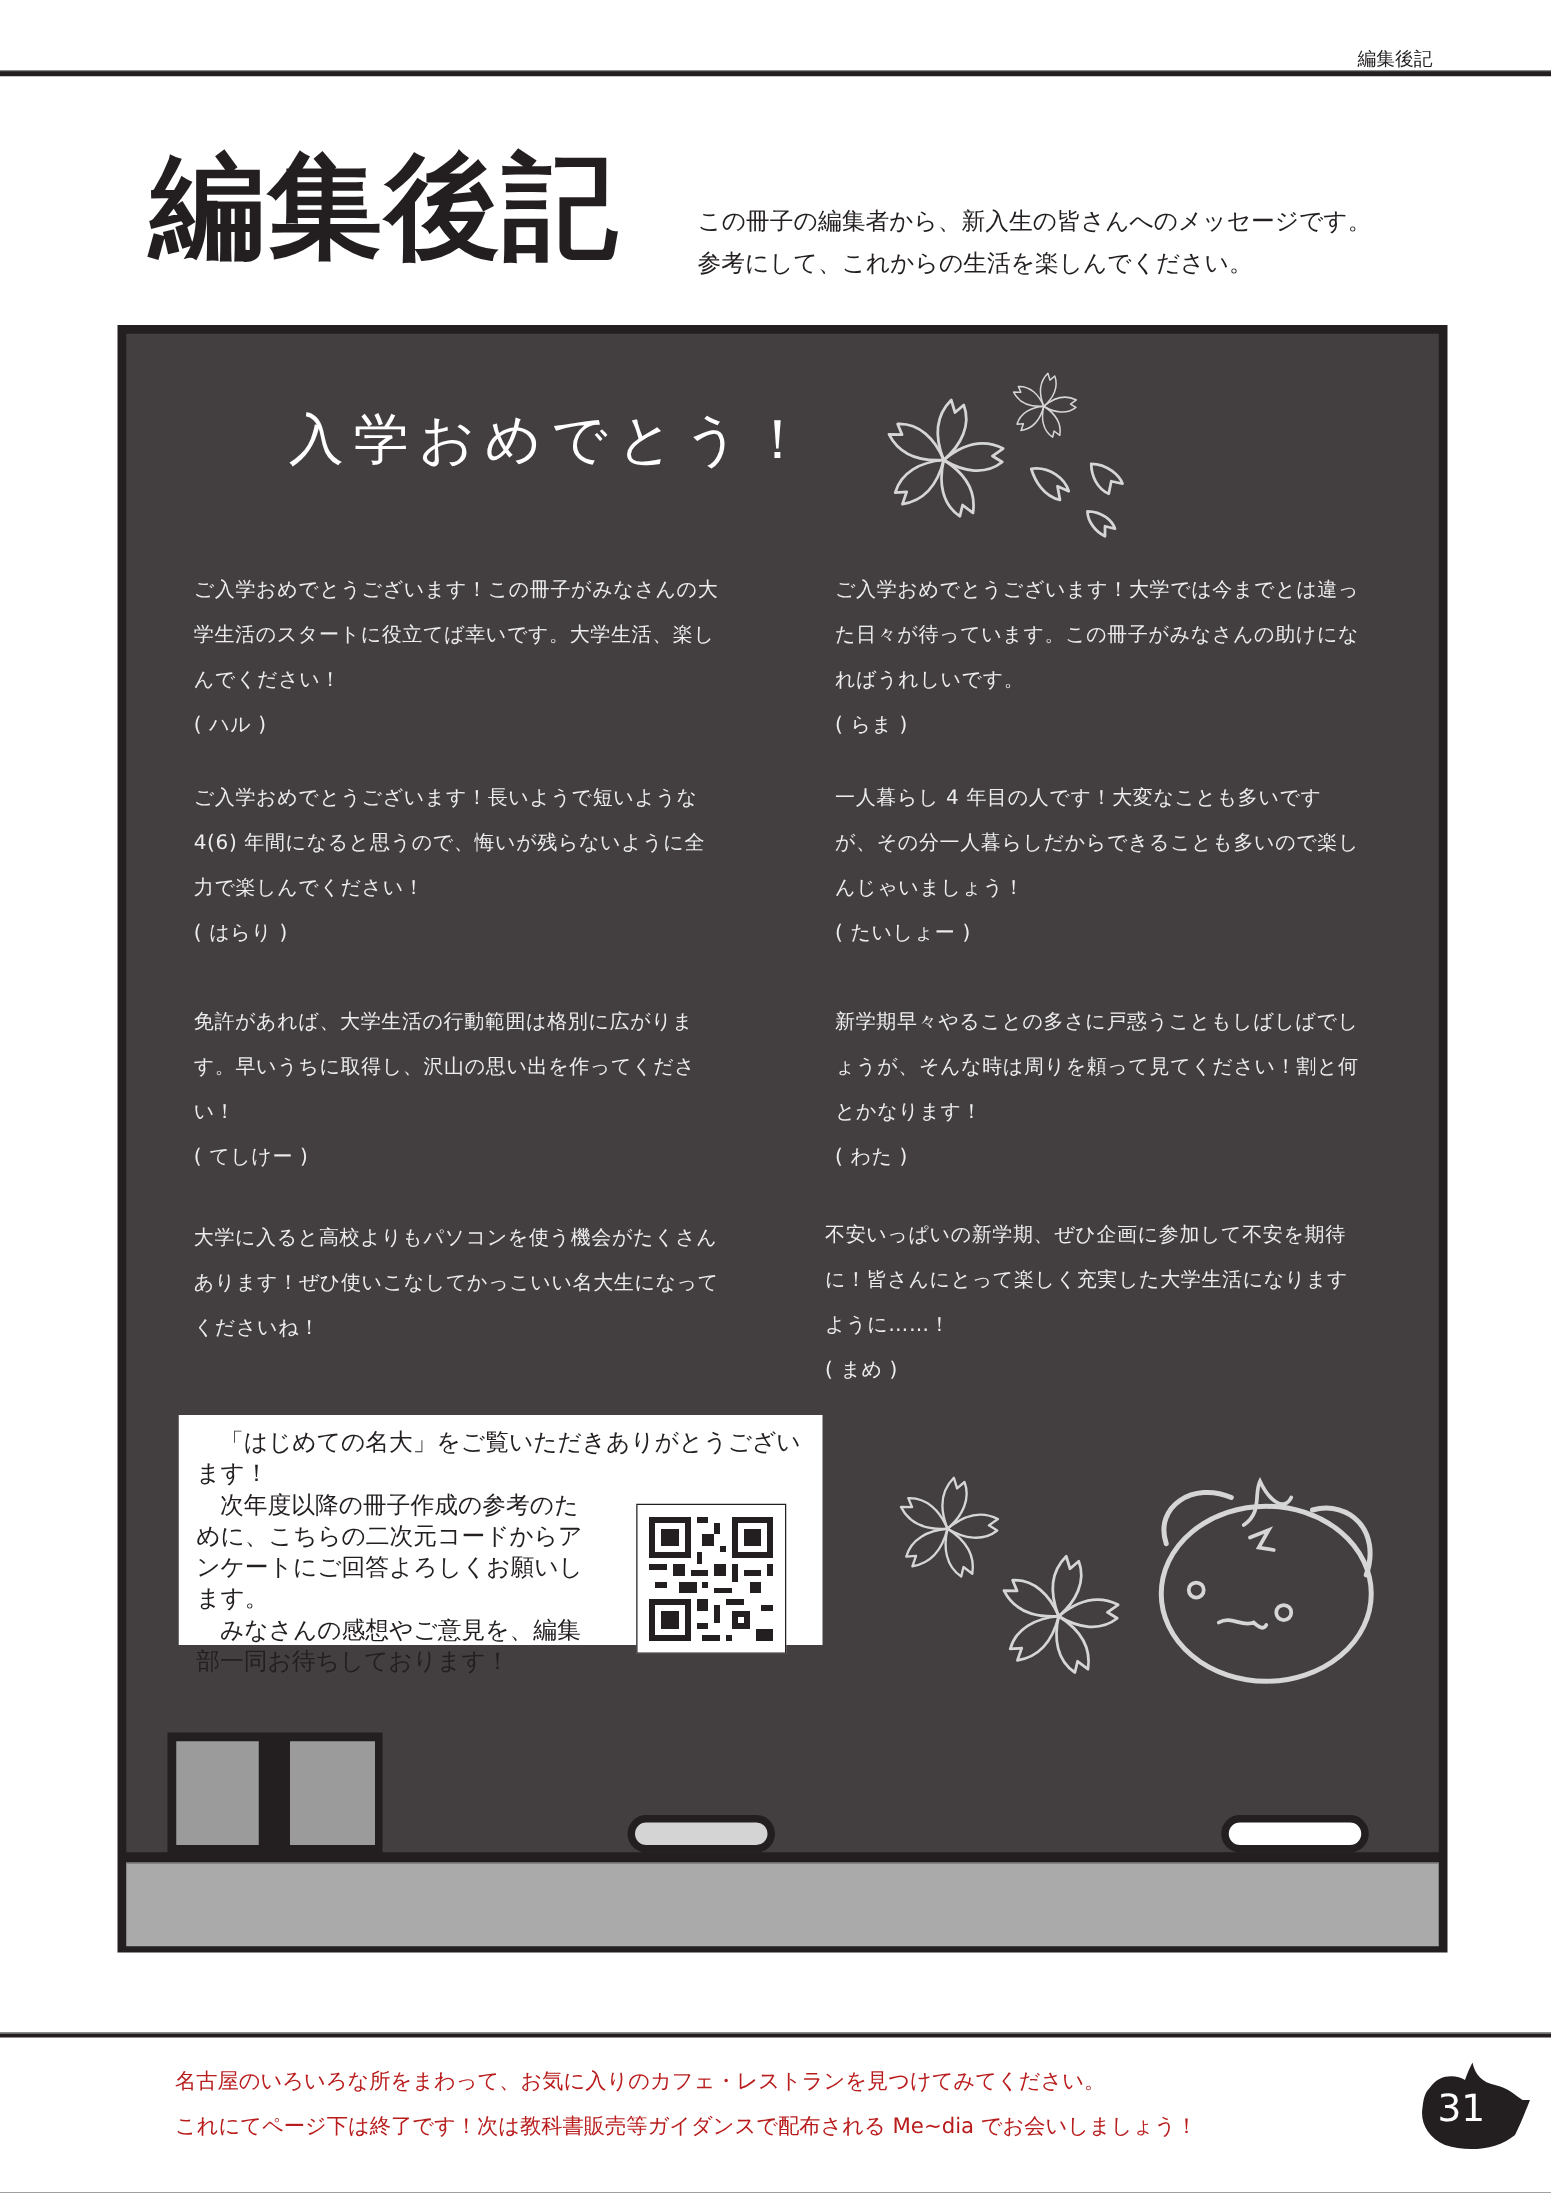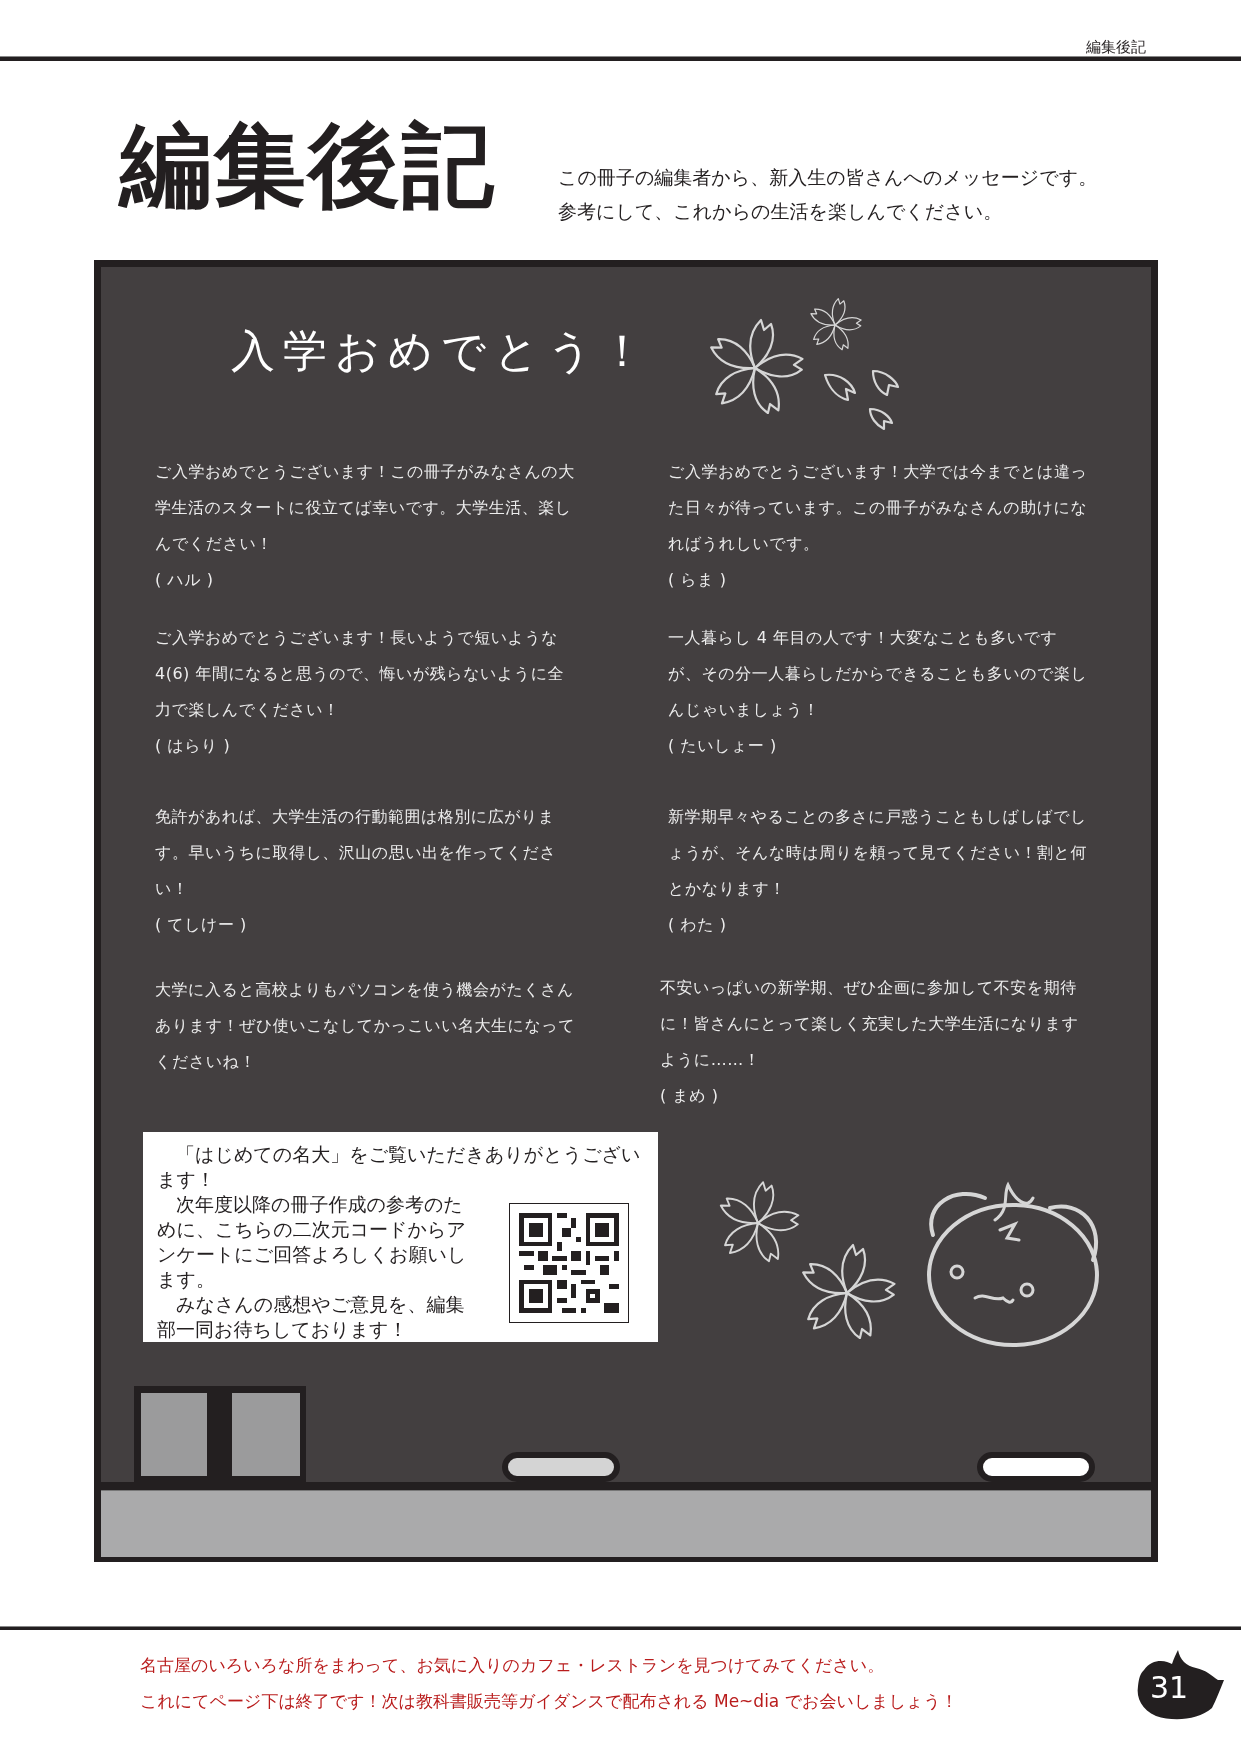--- a/index.html
+++ b/index.html
@@ -34,21 +34,21 @@
     font-weight:normal; font-family:"DejaVu Sans", sans-serif;margin-left:39px;
   }
   .msg {
     position:absolute; width:420px; color:#ededed; font-size:16px; line-height:36px;
     letter-spacing:0.5px;
   }
   .msg .author { display:block; }
 
   
   .notice {
-    left:143px; top:1132px; width:515px; height:210px; background:#ffffff;
+    left:143px; top:1132px; width:515px; height:184px; background:#ffffff;
     box-sizing:border-box; padding:10px 14px; color:#231f20;
   }
   .notice p { margin:0; font-size:19px; line-height:25px; }
   .notice .indent { text-indent:1em; }
   .notice .lines { width:320px; }
   .qr {
     left:509px; top:1203px; width:118px; height:118px; background:#fff; border:1px solid #231f20;
   }
 
   

